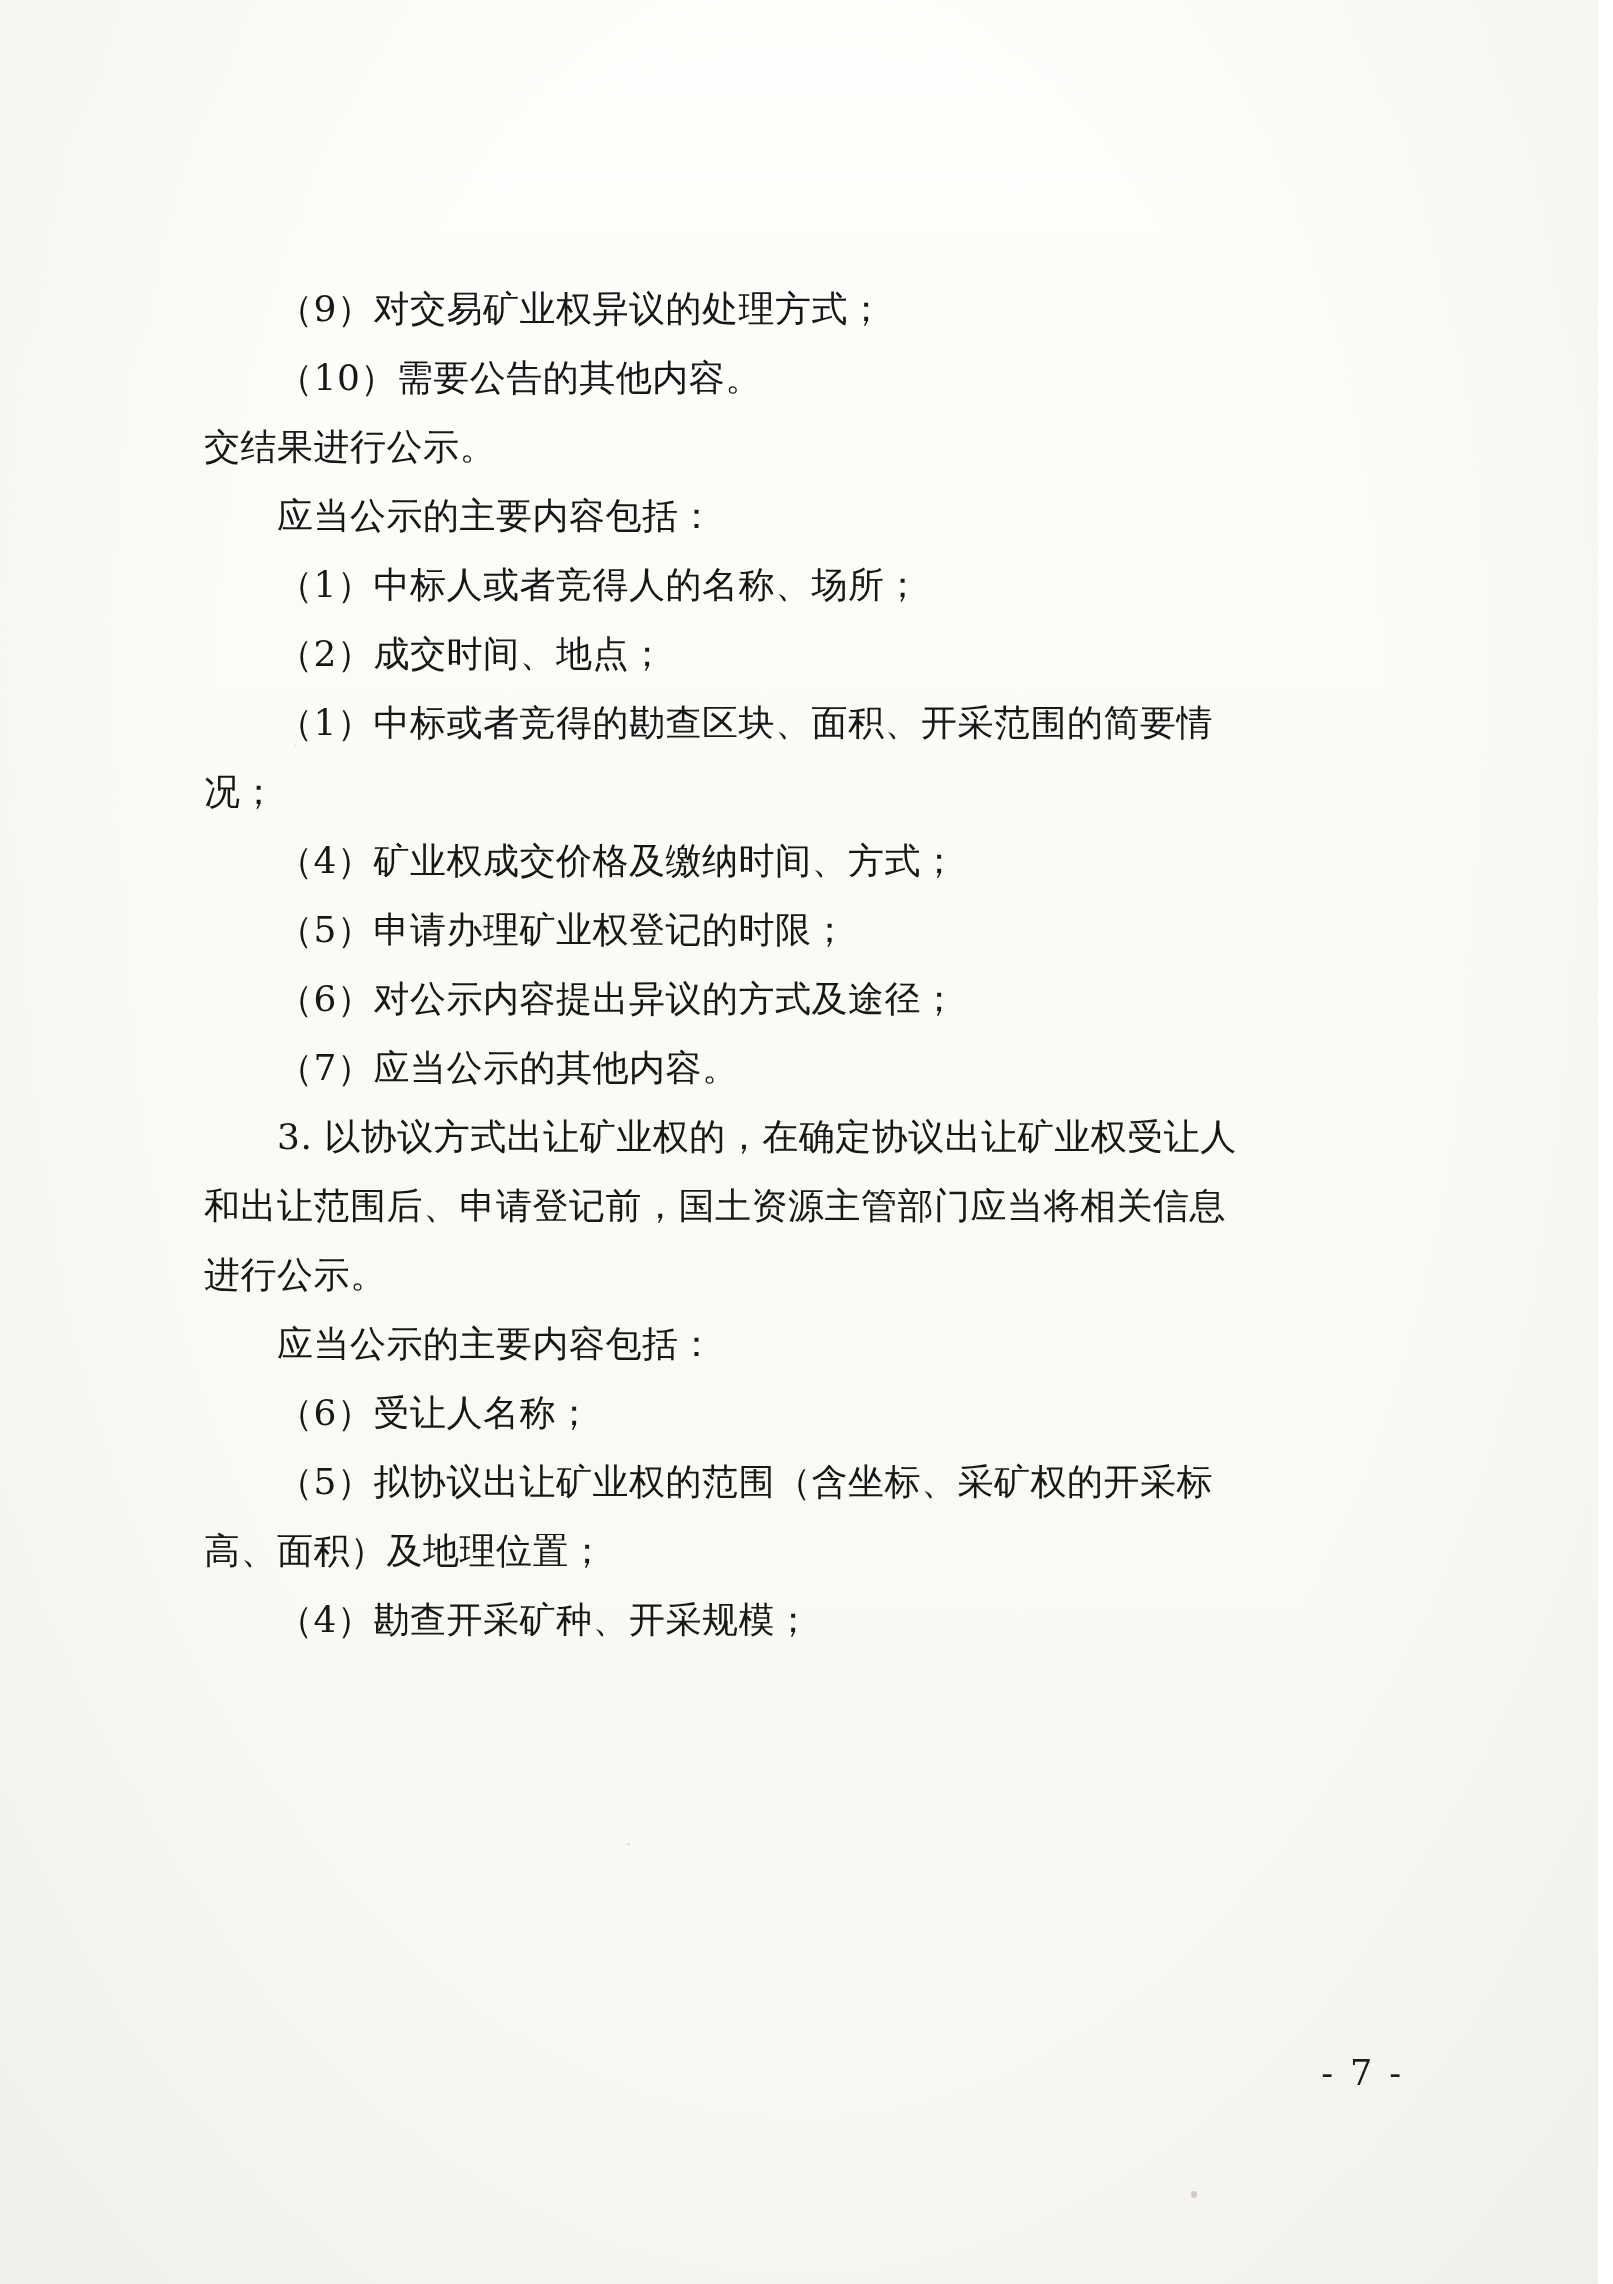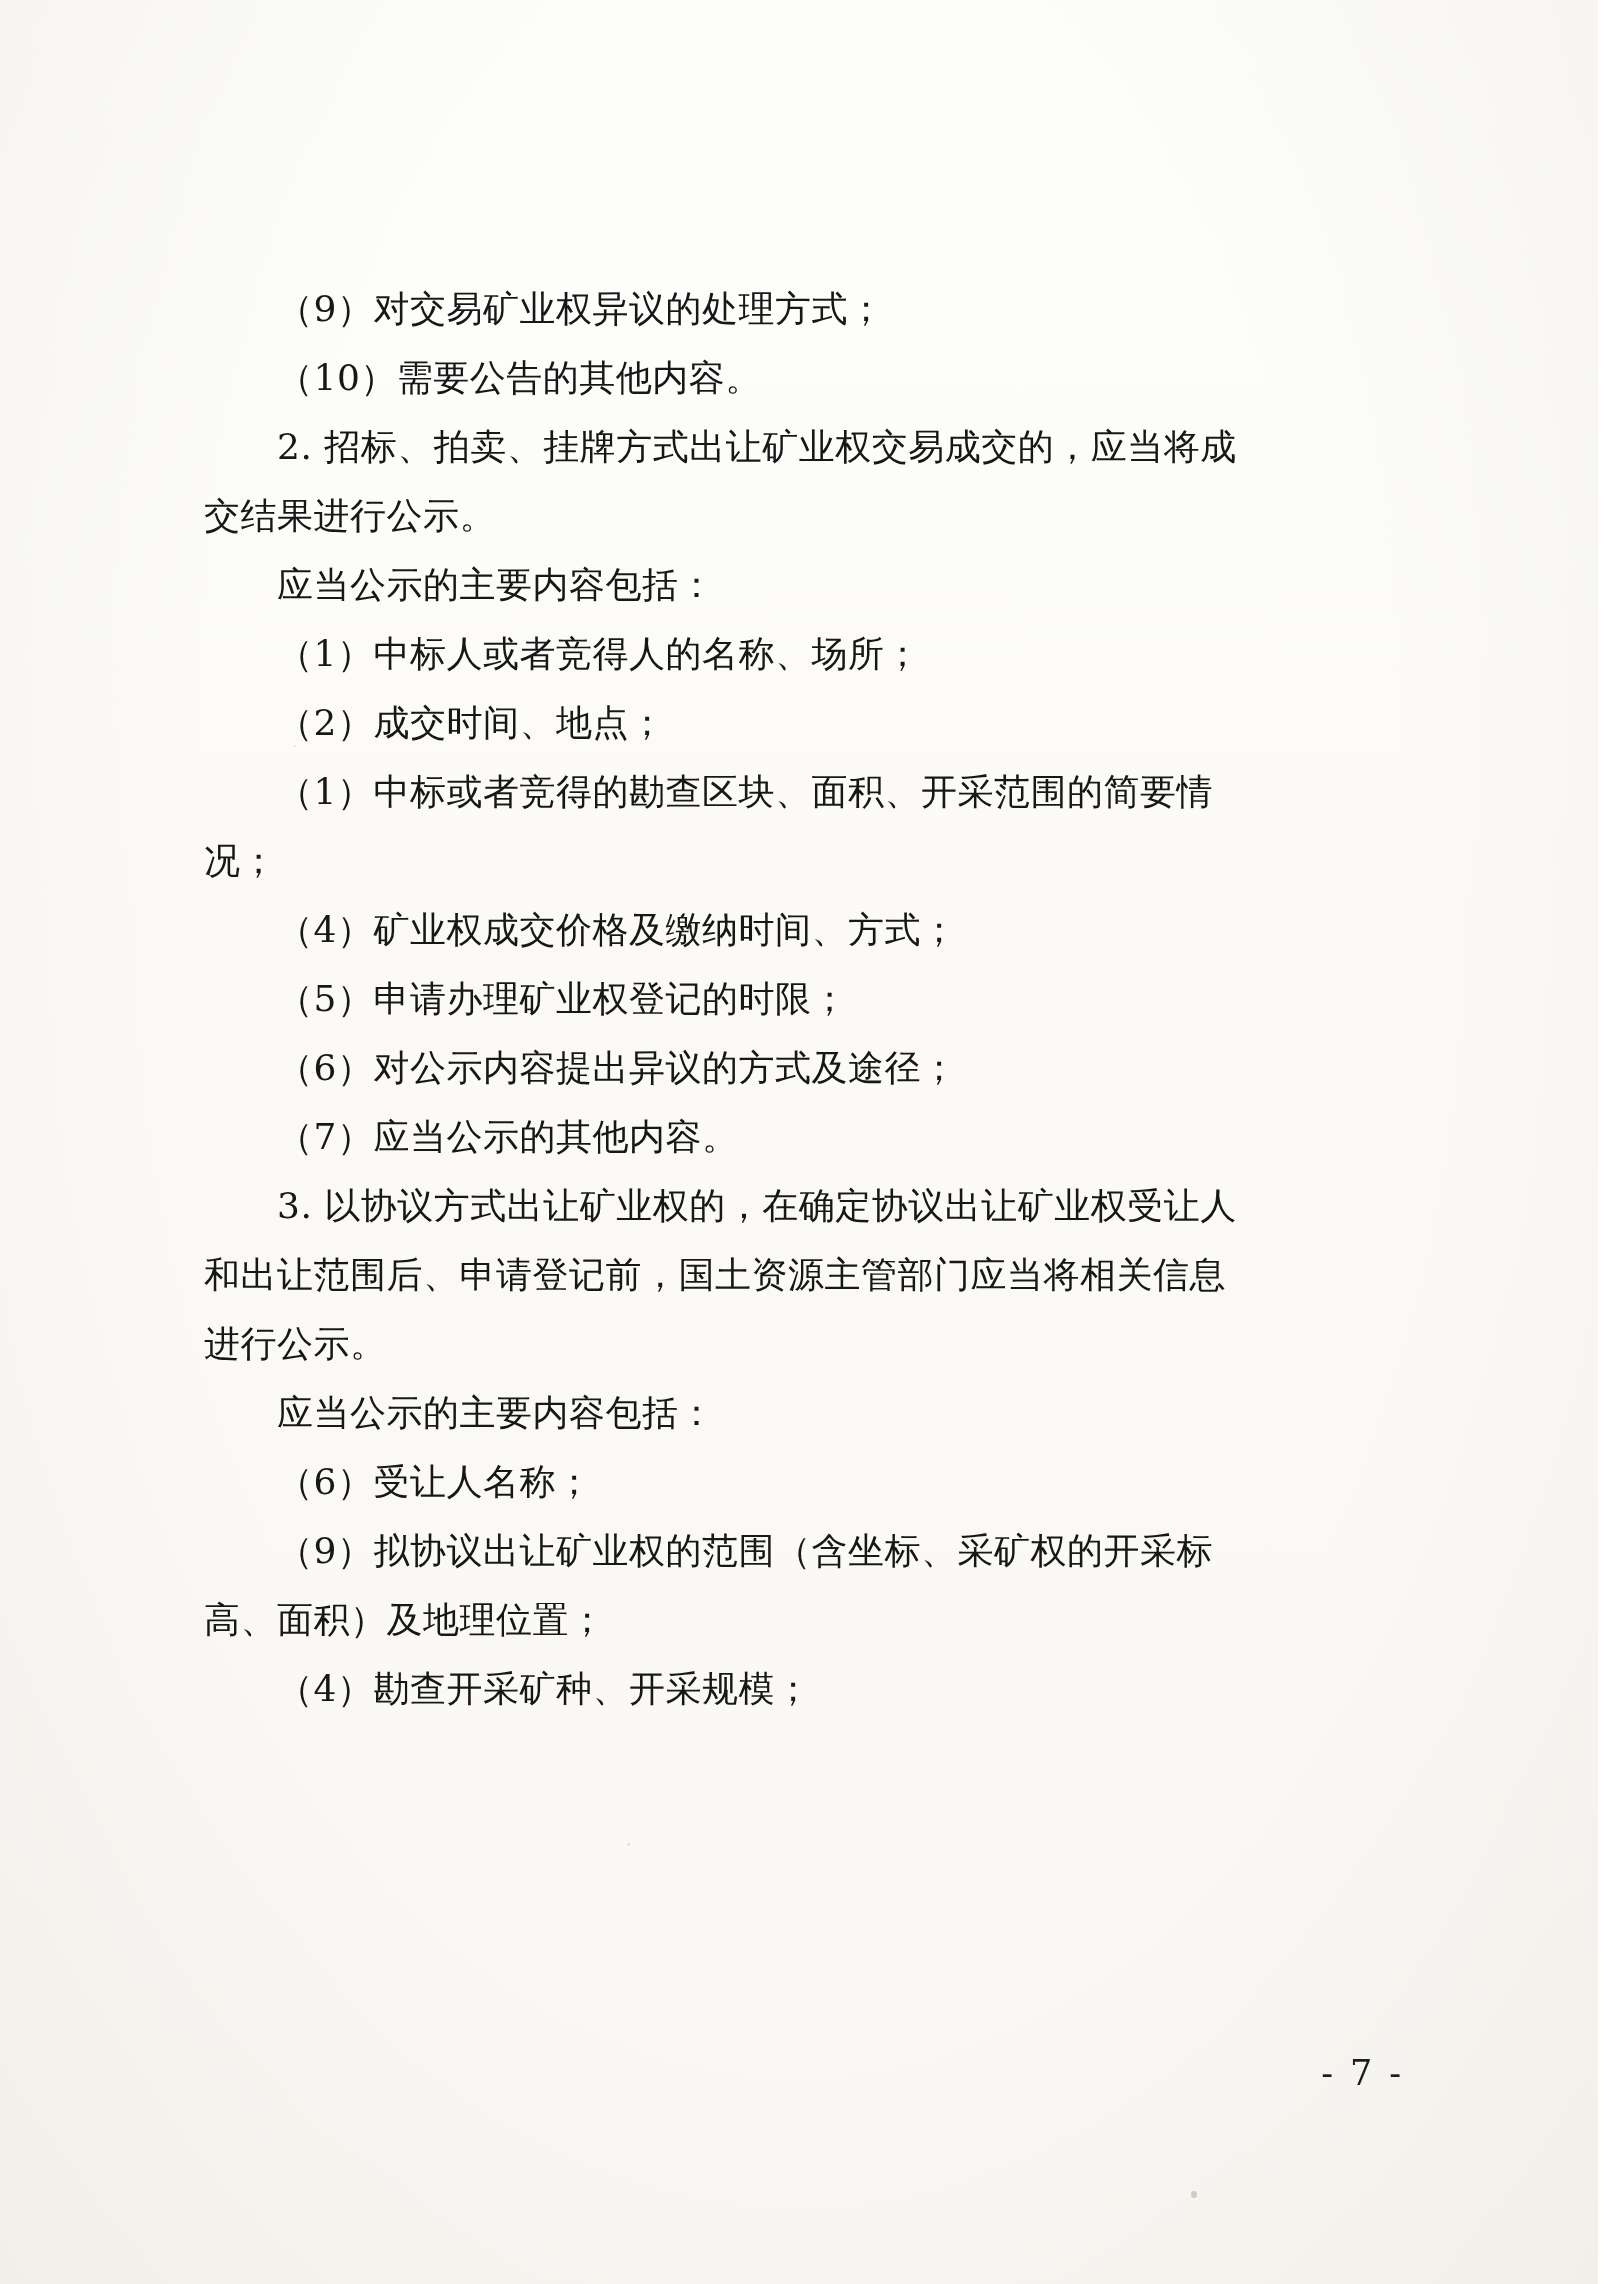--- a/index.html
+++ b/index.html
@@ -73,37 +73,36 @@
 </style>
 </head>
 <body>
 
 <div class="page">
   <div class="paper-texture"></div>
 
   <div class="content">
     <p class="line indent">（9）对交易矿业权异议的处理方式；</p>
     <p class="line indent">（10）需要公告的其他内容。</p>
-    <p class="line indent">2. 招标、拍卖、挂牌方式出让矿业权交易成交的，应当将成</p>
     <p class="line noindent">交结果进行公示。</p>
     <p class="line indent">应当公示的主要内容包括：</p>
     <p class="line indent">（1）中标人或者竞得人的名称、场所；</p>
     <p class="line indent">（2）成交时间、地点；</p>
     <p class="line indent">（1）中标或者竞得的勘查区块、面积、开采范围的简要情</p>
     <p class="line noindent">况；</p>
     <p class="line indent">（4）矿业权成交价格及缴纳时间、方式；</p>
     <p class="line indent">（5）申请办理矿业权登记的时限；</p>
     <p class="line indent">（6）对公示内容提出异议的方式及途径；</p>
     <p class="line indent">（7）应当公示的其他内容。</p>
     <p class="line indent">3. 以协议方式出让矿业权的，在确定协议出让矿业权受让人</p>
     <p class="line noindent">和出让范围后、申请登记前，国土资源主管部门应当将相关信息</p>
     <p class="line noindent">进行公示。</p>
     <p class="line indent">应当公示的主要内容包括：</p>
     <p class="line indent">（6）受让人名称；</p>
-    <p class="line indent">（9）拟协议出让矿业权的范围（含坐标、采矿权的开采标</p>
+    <p class="line indent">（5）拟协议出让矿业权的范围（含坐标、采矿权的开采标</p>
     <p class="line noindent">高、面积）及地理位置；</p>
     <p class="line indent">（4）勘查开采矿种、开采规模；</p>
   </div>
 
   <div class="page-number">- 7 -</div>
 
   <span class="speck s1"></span>
   <span class="speck s2"></span>
   <span class="speck s3"></span>
 </div>

